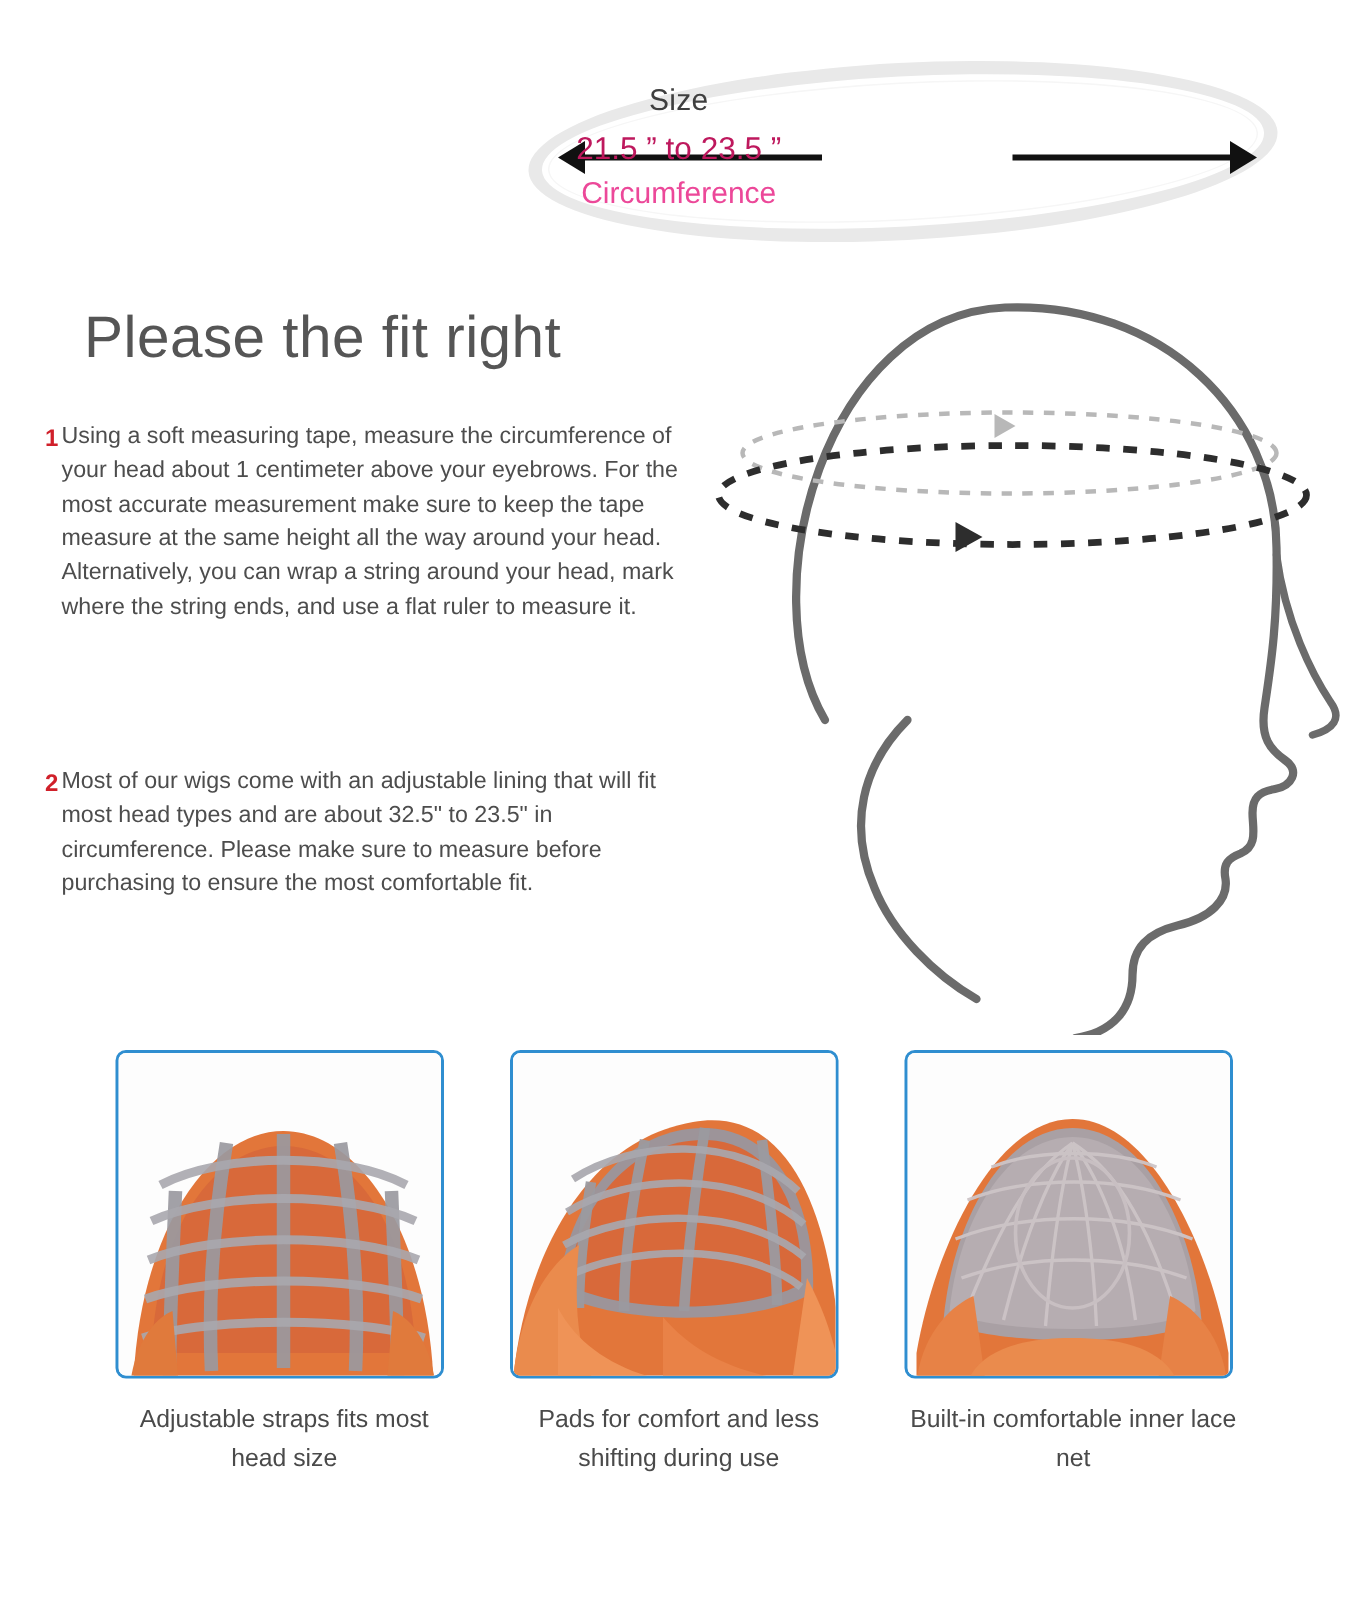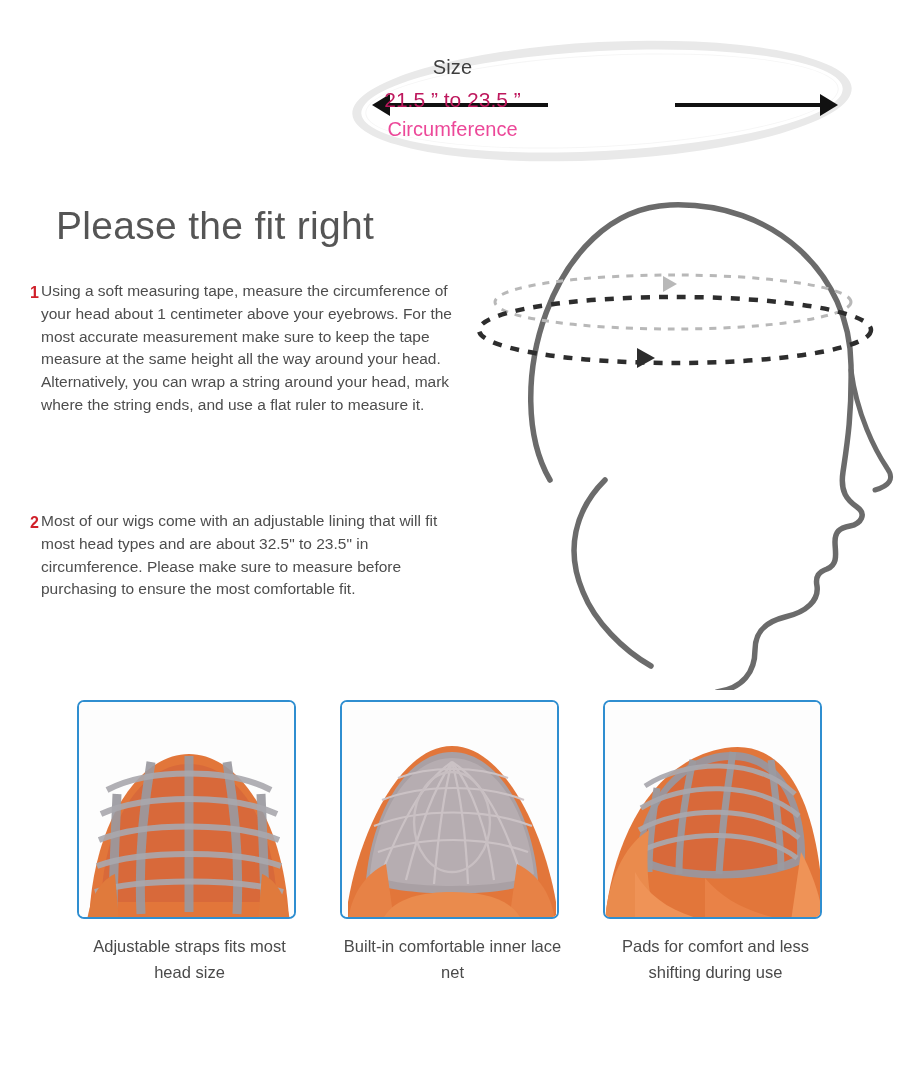--- a/index.html
+++ b/index.html
@@ -249,20 +249,48 @@
           <path d="M22 112 C 66 92, 154 92, 198 112"></path>
           <path d="M20 138 C 64 120, 156 120, 200 138"></path>
           <path d="M18 164 C 62 148, 158 148, 202 164"></path>
           <path d="M16 190 C 60 176, 160 176, 204 190"></path>
         </g>
         <path d="M8 219 C 12 190, 26 176, 36 172 L 40 219 Z" fill="#e07a3c"></path>
         <path d="M211 219 C 207 190, 193 176, 183 172 L 179 219 Z" fill="#e07a3c"></path>
       </svg>
     </div>
     <div class="card-caption">Adjustable straps fits most head size</div>
+  </div>
+
+  <div class="card">
+    <div class="card-figure">
+      <svg class="wig-svg" width="219" height="219" viewBox="0 0 219 219">
+        <rect width="219" height="219" fill="#fdfdfd"></rect>
+        <path d="M0 219 C 6 150, 40 60, 120 46 C 190 34, 216 120, 219 219 Z" fill="#e2763a"></path>
+        <path d="M30 160 C 36 96, 78 48, 130 50 C 178 52, 202 104, 200 160 C 160 182, 70 182, 30 160 Z" fill="#9d9499"></path>
+        <path d="M36 154 C 44 98, 82 56, 130 58 C 174 60, 194 106, 192 154 C 156 174, 72 174, 36 154 Z" fill="#d8693a"></path>
+        <g stroke="#9b9aa0" stroke-width="7" fill="none" opacity="0.95">
+          <path d="M128 50 C 120 100, 116 140, 114 172"></path>
+          <path d="M88 58 C 78 104, 74 142, 74 172"></path>
+          <path d="M166 58 C 172 104, 176 140, 176 168"></path>
+          <path d="M52 86 C 46 124, 44 152, 44 170"></path>
+        </g>
+        <g stroke="#a9a8ae" stroke-width="5" fill="none" opacity="0.92">
+          <path d="M40 84 C 80 58, 150 54, 190 92"></path>
+          <path d="M36 106 C 78 80, 152 78, 194 114"></path>
+          <path d="M34 128 C 76 104, 154 102, 194 136"></path>
+          <path d="M34 150 C 76 128, 154 126, 192 156"></path>
+        </g>
+        <path d="M0 219 C 4 170, 24 140, 44 128 C 40 170, 44 200, 54 219 Z" fill="#ea8b4d"></path>
+        <path d="M30 170 C 44 196, 70 212, 104 219 L 30 219 Z" fill="#ef9357"></path>
+        <path d="M100 176 C 120 200, 150 214, 190 219 L 100 219 Z" fill="#e98247"></path>
+        <path d="M196 150 C 210 176, 216 200, 219 219 L 186 219 Z" fill="#ef9357"></path>
+      </svg>
+    </div>
+    <div class="card-caption">Pads for comfort and less shifting during use</div>
   </div>
 
   <div class="card">
     <div class="card-figure">
       <svg class="wig-svg" width="219" height="219" viewBox="0 0 219 219">
         <rect width="219" height="219" fill="#fdfdfd"></rect>
         <path d="M6 200 C 18 130, 58 44, 110 44 C 162 44, 202 130, 214 200 L 214 219 L 6 219 Z" fill="#e2763a"></path>
         <path d="M24 178 C 30 112, 64 50, 110 50 C 156 50, 190 112, 196 178 C 170 196, 50 196, 24 178 Z" fill="#a9a0a4"></path>
         <path d="M28 172 C 34 112, 66 56, 110 56 C 154 56, 186 112, 192 172 C 166 188, 54 188, 28 172 Z" fill="#b6adb1"></path>
         <g stroke="#cdc4c7" stroke-width="2.2" fill="none" opacity="0.95">
@@ -279,41 +307,13 @@
         </g>
         <ellipse cx="110" cy="120" rx="38" ry="50" fill="none" stroke="#c8bfc2" stroke-width="2.4"></ellipse>
         <path d="M6 219 C 10 186, 30 168, 44 162 L 52 219 Z" fill="#e78246"></path>
         <path d="M213 219 C 209 186, 189 168, 175 162 L 167 219 Z" fill="#e78246"></path>
         <path d="M40 219 C 50 196, 80 190, 110 190 C 140 190, 170 196, 180 219 Z" fill="#ea8b4d"></path>
       </svg>
     </div>
     <div class="card-caption">Built-in comfortable inner lace net</div>
   </div>
 
-  <div class="card">
-    <div class="card-figure">
-      <svg class="wig-svg" width="219" height="219" viewBox="0 0 219 219">
-        <rect width="219" height="219" fill="#fdfdfd"></rect>
-        <path d="M0 219 C 6 150, 40 60, 120 46 C 190 34, 216 120, 219 219 Z" fill="#e2763a"></path>
-        <path d="M30 160 C 36 96, 78 48, 130 50 C 178 52, 202 104, 200 160 C 160 182, 70 182, 30 160 Z" fill="#9d9499"></path>
-        <path d="M36 154 C 44 98, 82 56, 130 58 C 174 60, 194 106, 192 154 C 156 174, 72 174, 36 154 Z" fill="#d8693a"></path>
-        <g stroke="#9b9aa0" stroke-width="7" fill="none" opacity="0.95">
-          <path d="M128 50 C 120 100, 116 140, 114 172"></path>
-          <path d="M88 58 C 78 104, 74 142, 74 172"></path>
-          <path d="M166 58 C 172 104, 176 140, 176 168"></path>
-          <path d="M52 86 C 46 124, 44 152, 44 170"></path>
-        </g>
-        <g stroke="#a9a8ae" stroke-width="5" fill="none" opacity="0.92">
-          <path d="M40 84 C 80 58, 150 54, 190 92"></path>
-          <path d="M36 106 C 78 80, 152 78, 194 114"></path>
-          <path d="M34 128 C 76 104, 154 102, 194 136"></path>
-          <path d="M34 150 C 76 128, 154 126, 192 156"></path>
-        </g>
-        <path d="M0 219 C 4 170, 24 140, 44 128 C 40 170, 44 200, 54 219 Z" fill="#ea8b4d"></path>
-        <path d="M30 170 C 44 196, 70 212, 104 219 L 30 219 Z" fill="#ef9357"></path>
-        <path d="M100 176 C 120 200, 150 214, 190 219 L 100 219 Z" fill="#e98247"></path>
-        <path d="M196 150 C 210 176, 216 200, 219 219 L 186 219 Z" fill="#ef9357"></path>
-      </svg>
-    </div>
-    <div class="card-caption">Pads for comfort and less shifting during use</div>
-  </div>
-
 </div>
 
 </body></html>

